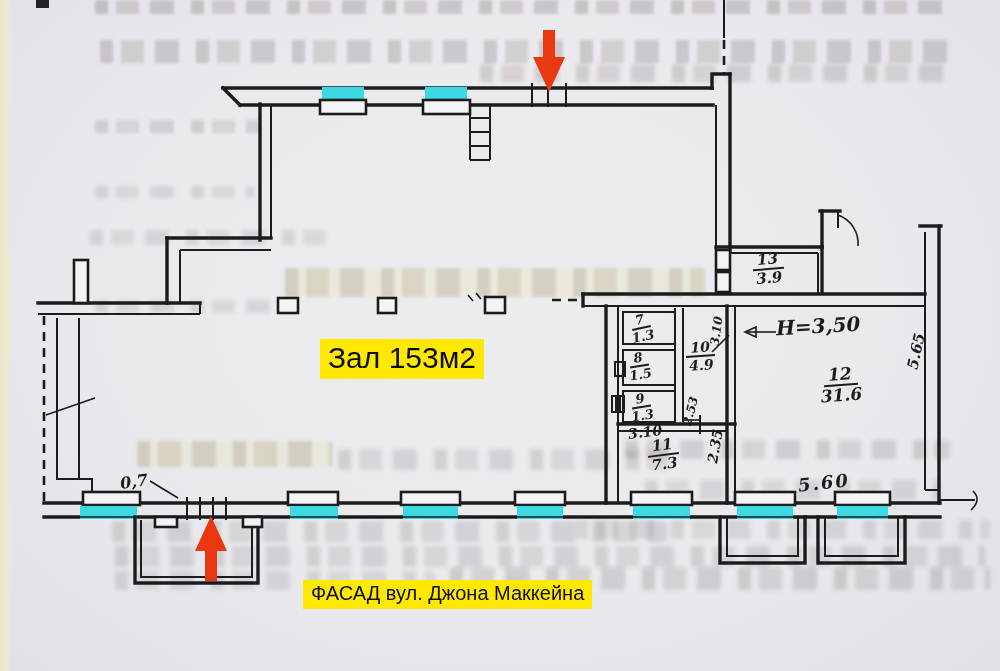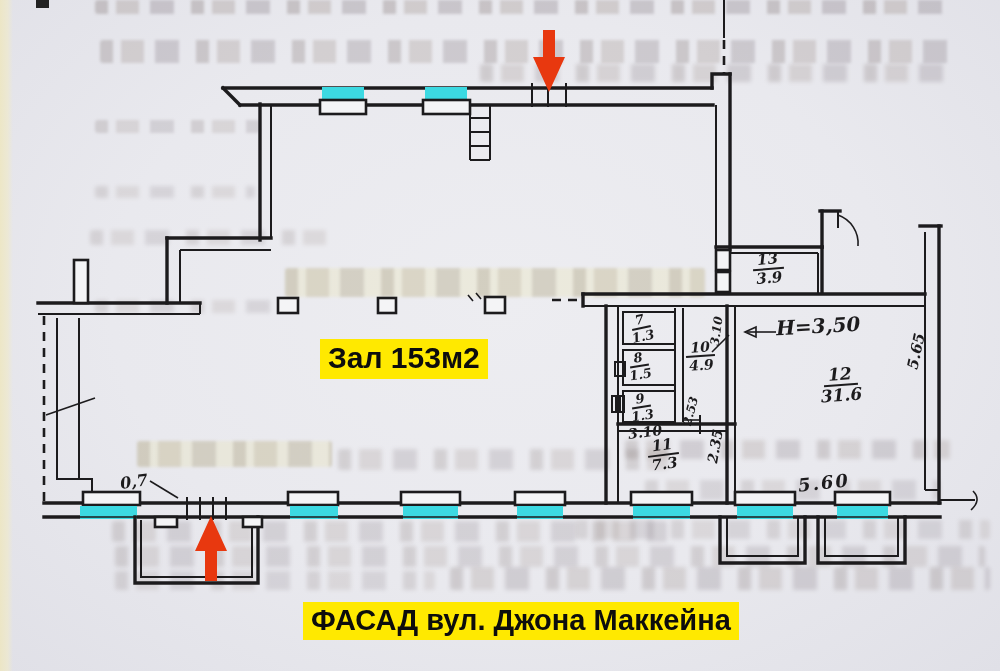--- a/index.html
+++ b/index.html
@@ -23,21 +23,21 @@
   svg{position:absolute;left:0;top:0;}
   .w{stroke:var(--ink);stroke-width:3.4;fill:none;stroke-linecap:square;}
   .w2{stroke:var(--ink);stroke-width:2;fill:none;}
   .thin{stroke:var(--ink);stroke-width:1.6;fill:none;}
   .dash{stroke:var(--ink);stroke-width:2.6;fill:none;stroke-dasharray:9 7;}
   .box{fill:#f4f4f6;stroke:var(--ink);stroke-width:2.6;}
   .win{fill:var(--window);}
   .red{fill:var(--arrow);}
   
   .hl-label{position:absolute;background:var(--highlight);color:#0d0d0d;
-            font-weight:bold;white-space:nowrap;line-height:1.05;padding:3px 8px 5px 8px;}
+            font-weight:normal;white-space:nowrap;line-height:1.05;padding:3px 8px 5px 8px;}
   .frac{position:absolute;text-align:center;color:var(--ink);
         font:italic bold 15px "DejaVu Serif",serif;line-height:1;}
   .frac .top{display:inline-block;border-bottom:2px solid var(--ink);padding:0 5px 1px 5px;}
   .frac .bot{display:block;padding-top:1px;}
   .dim{position:absolute;color:var(--ink);font:italic bold 14px "DejaVu Serif",serif;white-space:nowrap;}
 </style>
 </head>
 <body>
 
 <div id="stage">
@@ -255,15 +255,15 @@
   <div class="dim" style="left:120px;top:472px;font-size:16px;transform:rotate(-8deg)">0,7</div>
   <div class="dim" style="left:628px;top:424px;transform:rotate(-7deg)">3.10</div>
   <div class="dim" style="left:698px;top:438px;transform:rotate(-80deg)">2.35</div>
   <div class="dim" style="left:676px;top:404px;font-size:12px;transform:rotate(-75deg)">2.53</div>
   <div class="dim" style="left:702px;top:324px;font-size:12px;transform:rotate(-82deg)">3.10</div>
   <div class="dim" style="left:898px;top:342px;font-size:15px;transform:rotate(-78deg)">5.65</div>
   <div class="dim" style="left:798px;top:472px;font-size:18px;transform:rotate(-6deg);letter-spacing:2px">5.60</div>
   <div class="dim" style="left:776px;top:314px;font-size:20px;transform:rotate(-3deg)">H=3,50</div>
 
   <div class="hl-label" style="left:320px;top:339px;font-size:30px">Зал 153м2</div>
-  <div class="hl-label" style="left:303px;top:602px;font-size:29px">ФАСАД вул. Джона Маккейна</div>
+  <div class="hl-label" style="left:303px;top:580px;font-size:20px">ФАСАД вул. Джона Маккейна</div>
 
 </div>
 
 </body></html>

